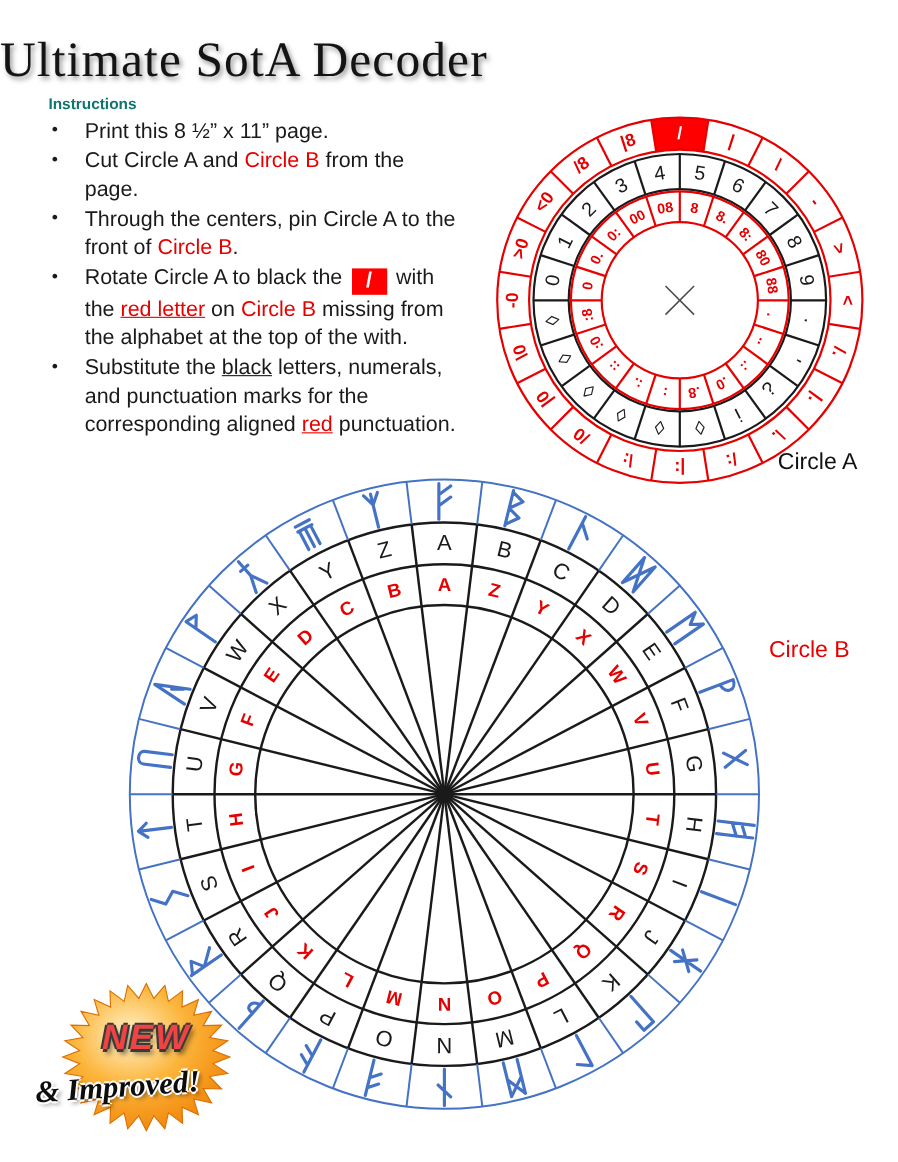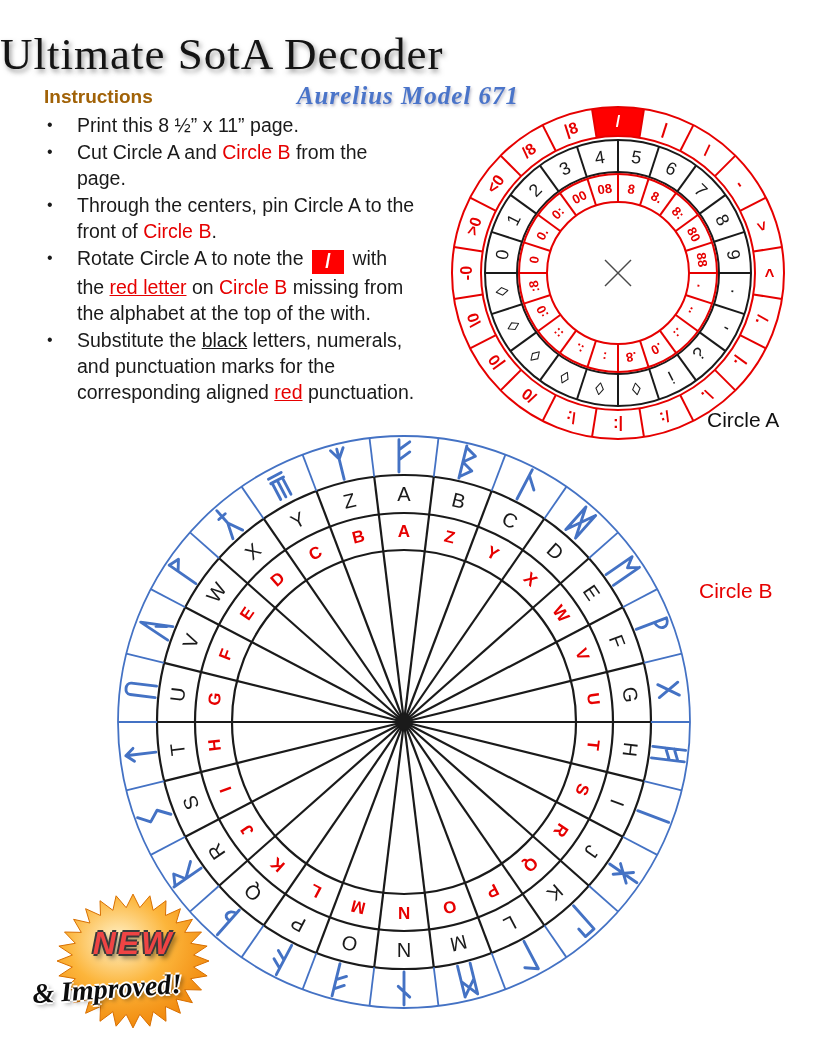--- a/index.html
+++ b/index.html
@@ -6,21 +6,21 @@
   .page{position:relative;width:816px;height:1056px;background:#fff;overflow:hidden;
         font-family:"Liberation Sans",sans-serif;color:#1a1a1a;}
   .title{position:absolute;top:28px;left:0;width:100%;text-align:left;
          font-family:"Liberation Serif",serif;font-size:45px;font-weight:500;color:#141414;
          text-shadow:2px 3px 5px rgba(90,90,90,.65);letter-spacing:1px;}
   .subtitle{position:absolute;top:82px;left:0;width:100%;text-align:center;
             font-family:"Liberation Serif",serif;font-style:italic;font-weight:bold;
             font-size:25px;color:#4a74c9;text-shadow:1px 2px 3px rgba(120,120,150,.55);
             letter-spacing:1px;}
   .instructions{position:absolute;left:44px;top:86px;width:372px;}
-  .instructions h2{margin:0 0 4px 0;font-size:19px;font-weight:bold;color:#a16207;}
+  .instructions h2{margin:0 0 4px 0;font-size:14px;font-weight:bold;color:#0f766e;}
   .instructions ul{list-style:none;margin:0;padding:0;font-size:19.5px;line-height:26px;}
   .instructions li{display:flex;margin:0 0 1px 0;}
   .instructions .marker{flex:none;width:30px;padding-left:3px;font-size:16px;}
   .instructions .body{flex:1;}
   .seg-red{color:#e60000;}
   .seg-red-u{color:#e60000;text-decoration:underline;}
   .seg-u{text-decoration:underline;}
   .seg-box{display:inline-block;background:#ff0000;color:#fff;font-weight:bold;
            width:32px;height:24px;line-height:23px;text-align:center;margin:0 3px;
            vertical-align:-3px;}
@@ -40,40 +40,39 @@
              font-style:italic;color:#0d0d0d;transform:rotate(-4deg);
              text-shadow:-2px 0 0 #fff,2px 0 0 #fff,0 -2px 0 #fff,0 2px 0 #fff,
                           3px 3px 4px rgba(0,0,0,.45);}
 </style>
 </head>
 <body>
 
 <div class="page">
 
   <div class="title">Ultimate SotA Decoder</div>
-  <div class="subtitle">Aurelius Model 671</div>
 
   <div class="instructions">
     <h2>Instructions</h2>
     <ul>
         <li>
           <span class="marker">•</span>
           <span class="body"><span>Print this 8 ½” x 11” page.</span></span>
         </li>
         <li>
           <span class="marker">•</span>
           <span class="body"><span>Cut Circle A and </span><span class="seg-red">Circle B</span><span> from the page.</span></span>
         </li>
         <li>
           <span class="marker">•</span>
           <span class="body"><span>Through the centers, pin Circle A to the front of </span><span class="seg-red">Circle B</span><span>.</span></span>
         </li>
         <li>
           <span class="marker">•</span>
-          <span class="body"><span>Rotate Circle A to note the </span><span class="seg-box">/</span><span> with the </span><span class="seg-red-u">red letter</span><span> on </span><span class="seg-red">Circle B</span><span> missing from the alphabet at the top of the with.</span></span>
+          <span class="body"><span>Rotate Circle A to black the </span><span class="seg-box">/</span><span> with the </span><span class="seg-red-u">red letter</span><span> on </span><span class="seg-red">Circle B</span><span> missing from the alphabet at the top of the with.</span></span>
         </li>
         <li>
           <span class="marker">•</span>
           <span class="body"><span>Substitute the </span><span class="seg-u">black</span><span> letters, numerals, and punctuation marks for the corresponding aligned </span><span class="seg-red-u">red</span><span> punctuation.</span></span>
         </li>
       </ul>
   </div>
 
   <div id="circleA" class="wheel"><svg width="338" height="338" viewBox="0 0 338 338">
         <g fill="none">

